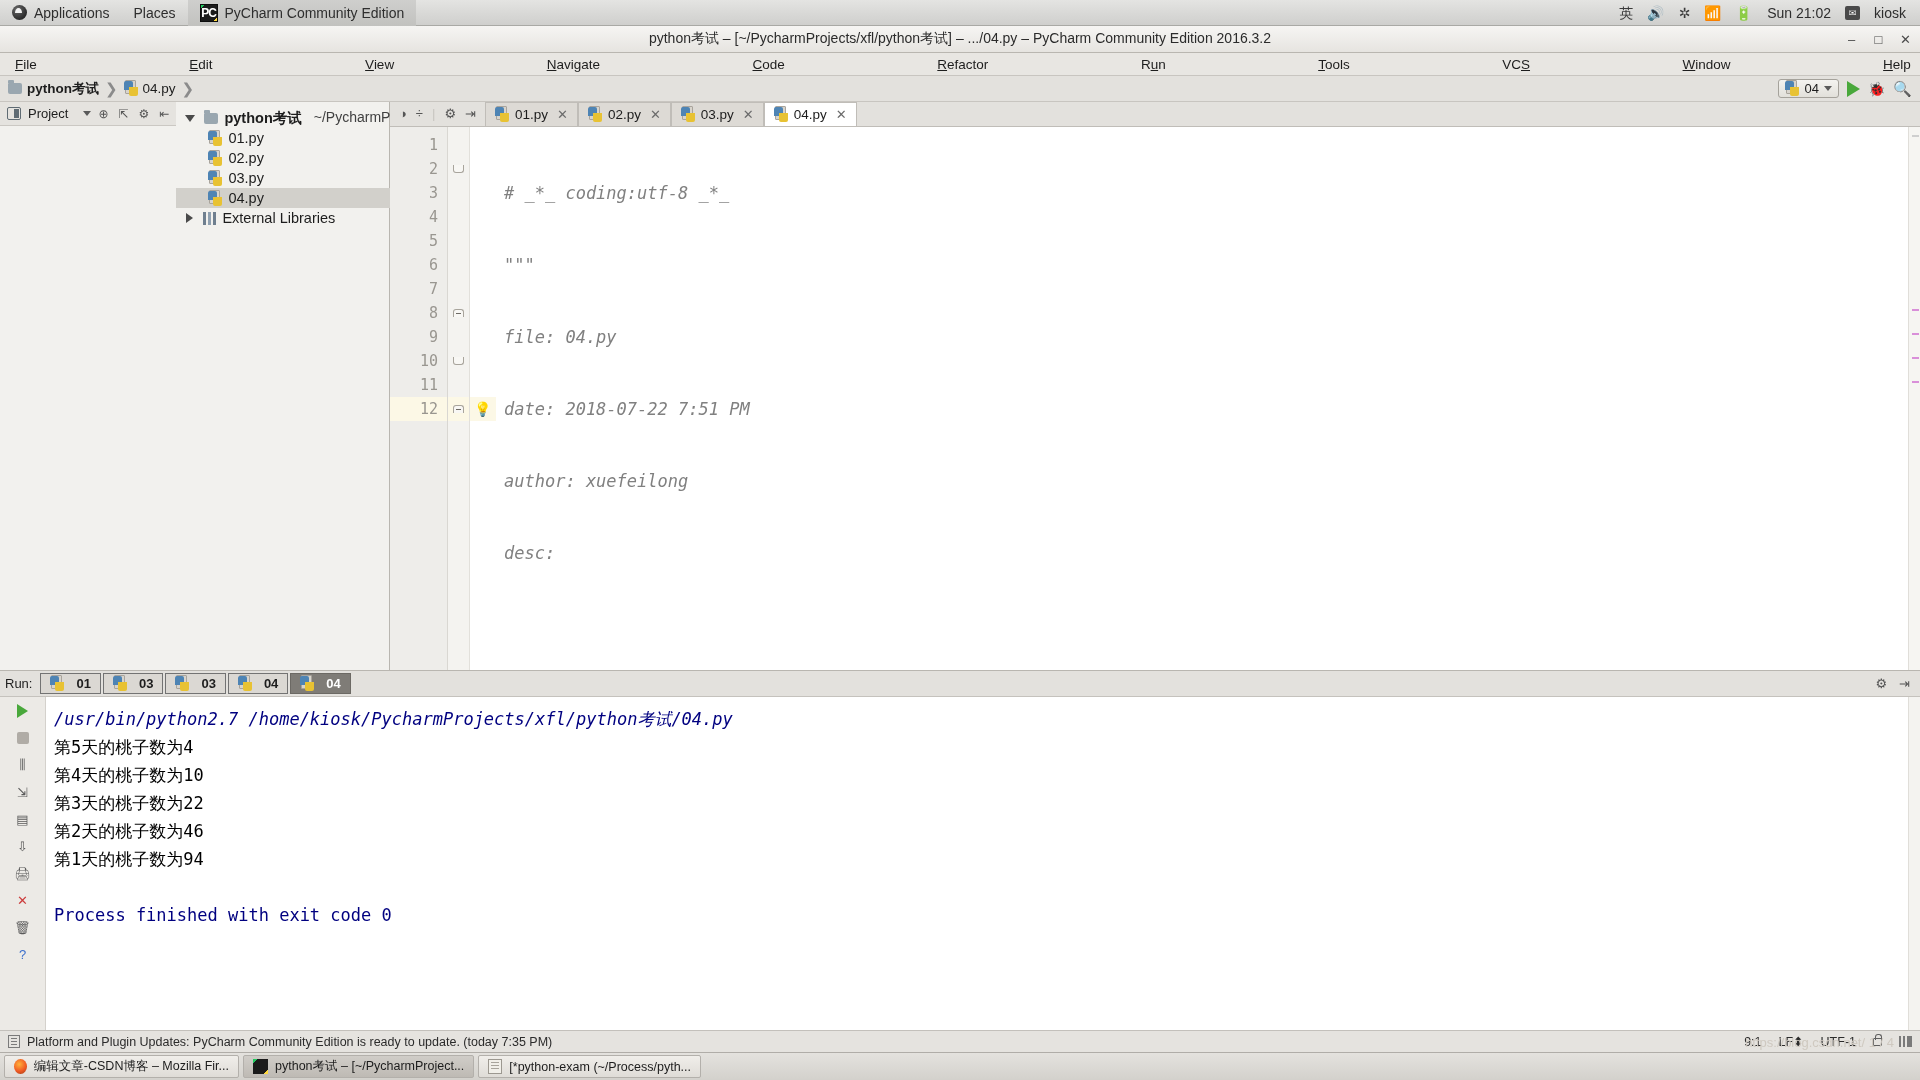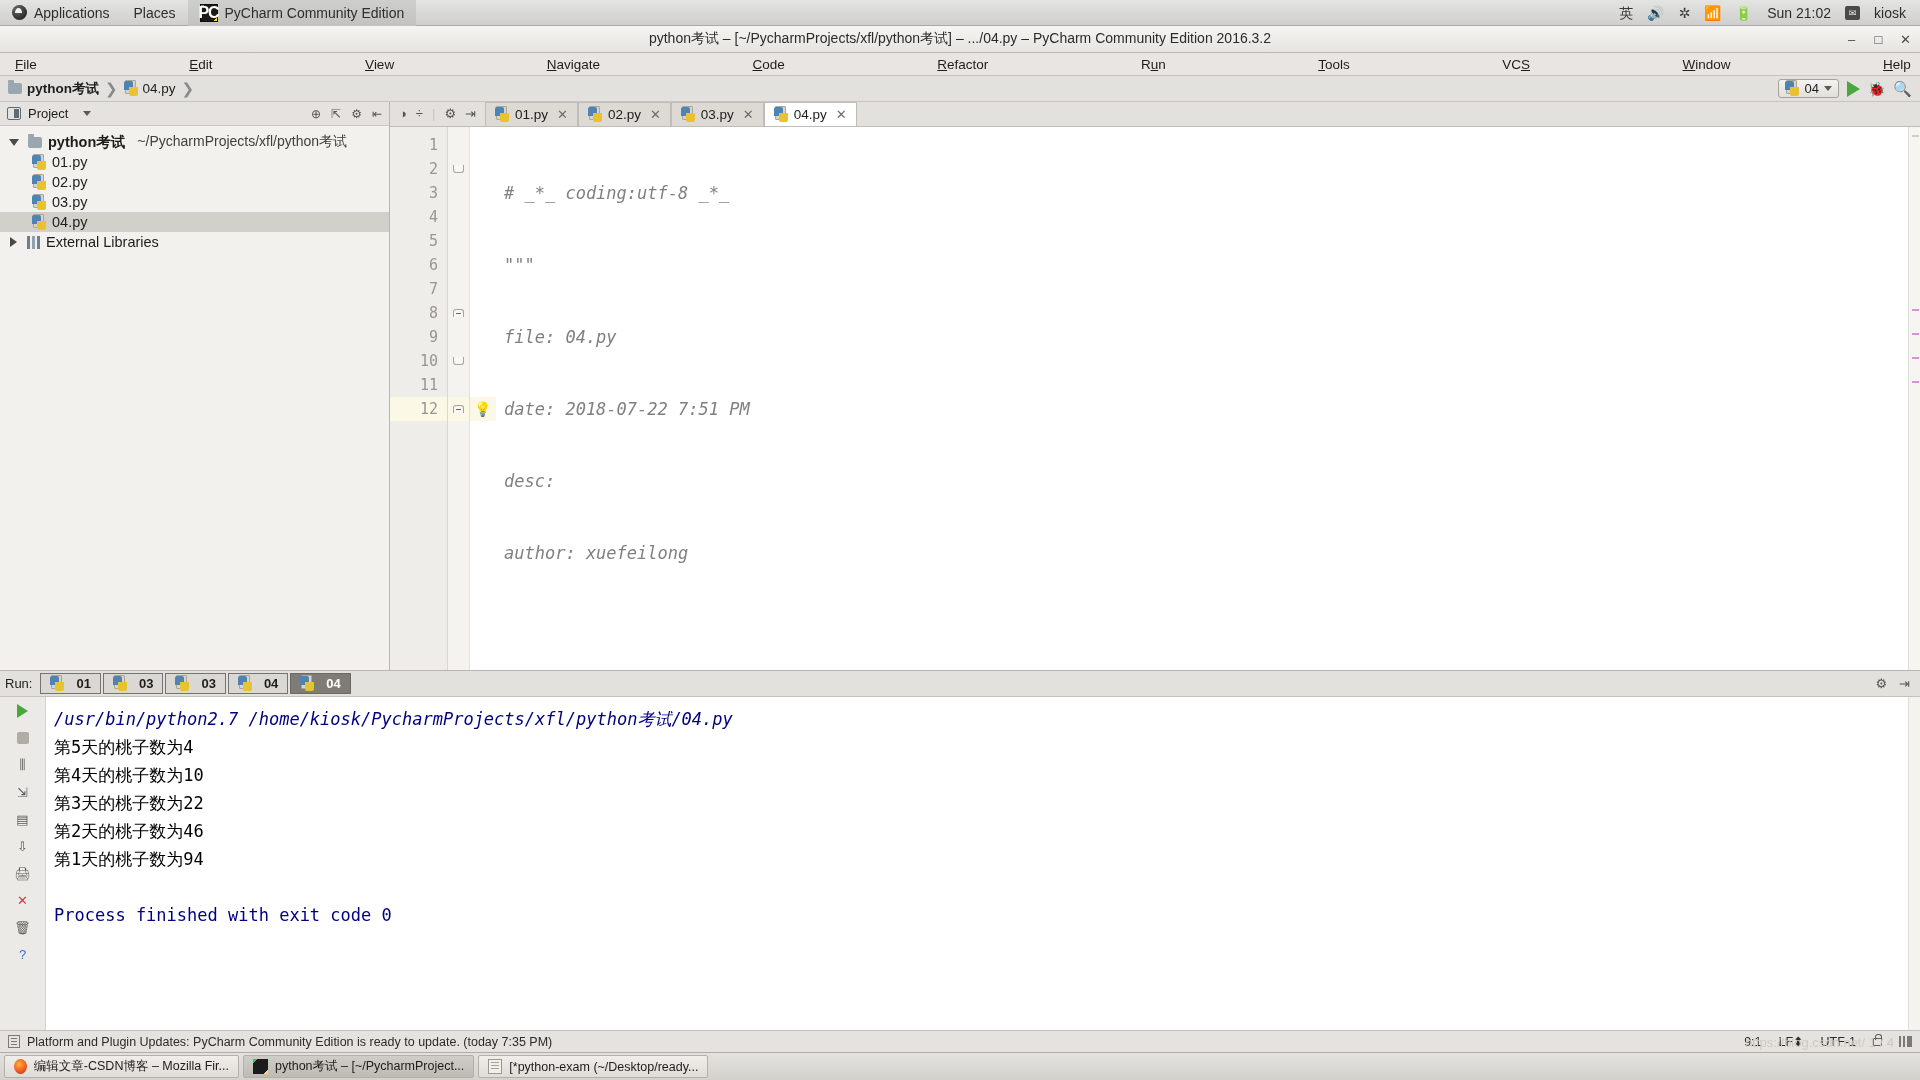--- a/index.html
+++ b/index.html
@@ -30,21 +30,21 @@
   .fedora-dot::after{
     content:""; position:absolute; left:3px; top:3px; width:7px; height:5px;
     border-radius:50% 50% 0 0 / 100% 100% 0 0; background:#f2f2f2;
   }
   .pc-logo {
     width: 18px; height: 18px; background: #1b1b1b; position: relative;
     border: 1px solid #0d0d0d;
     background-image: linear-gradient(135deg,#21c85f 0%, #21c85f 12%, #1b1b1b 12%, #1b1b1b 88%, #ffd83d 88%);
   }
   .pc-logo span {
-    position:absolute; inset:0; color:#fff; font-size:16px; font-weight:bold;
+    position:absolute; inset:0; color:#fff; font-size:12px; font-weight:bold;
     display:flex; align-items:center; justify-content:center; letter-spacing:-1px;
   }
   .gnome-right { margin-left: auto; display: flex; align-items: center; gap: 14px; padding-right: 14px; }
   .tray-ico { font-size: 14px; color: #3a3a3a; line-height: 1; }
   .tray-clock { font-size: 14px; color: #2e2e2e; }
   .kiosk-badge {
     width: 15px; height: 14px; background: #4a4a4a; border-radius: 2px;
     position: relative; color: #fff; font-size: 9px;
     display: flex; align-items: center; justify-content: center;
   }
@@ -95,21 +95,21 @@
     border: 1px solid #a5a29b; border-radius: 3px;
     background: linear-gradient(to bottom,#f4f3f0,#e2e0da); font-size: 13px;
   }
   .tri-down { width:0;height:0;border-left:4px solid transparent;border-right:4px solid transparent;border-top:5px solid #5a5a5a; }
   .run-play { width:0;height:0;border-top:8px solid transparent;border-bottom:8px solid transparent;border-left:13px solid #49a83b; }
   .bug-ico { font-size: 14px; color: #49a83b; }
   .search-ico { font-size: 15px; color: #4a4a4a; }
 
   
   .main { flex: 1; display: flex; min-height: 0; }
-  .sidebar { width: 390px; background: #f2f1ee; border-right: 1px solid #b9b6b0; display: flex; flex-direction: column; }
+  .sidebar { width: 390px; background: #f2f1ee; border-right: 1px solid #b9b6b0; display: flex; flex-direction: row; }
   .sb-header {
     height: 24px; display: flex; align-items: center; gap: 7px; padding: 0 7px;
     background: #e5e3df; border-bottom: 1px solid #cbc8c3; font-size: 13px; color: #1d1d1d;
   }
   .sb-header .sb-icons { margin-left: auto; display: flex; gap: 10px; color: #555; font-size: 12px; align-items:center;}
   .proj-ico { width: 14px; height: 13px; border: 1.5px solid #5f6b73; border-radius: 2px; position: relative; }
   .proj-ico::after{content:"";position:absolute;right:1px;top:1px;width:5px;height:9px;background:#5f6b73;}
   .tree { padding-top: 6px; font-size: 14.5px; color: #1d1d1d; }
   .tree-row { display: flex; align-items: center; height: 20px; padding-left: 6px; gap: 6px; white-space: nowrap; }
   .tree-row.sel { background: #d2d0cb; }
@@ -457,22 +457,22 @@
             <div style="height:24px;background:#fcf8e6;display:flex;align-items:center;justify-content:center">
               <span class="bulb">💡</span>
             </div>
           </div>
 
           <div class="code">
             <div class="line"><span class="doc"># _*_ coding:utf-8 _*_</span></div>
             <div class="line"><span class="doc">"""</span></div>
             <div class="line"><span class="doc">file: 04.py</span></div>
             <div class="line"><span class="doc">date: 2018-07-22 7:51 PM</span></div>
+            <div class="line"><span class="doc">author: xuefeilong</span></div>
             <div class="line"><span class="doc">desc:</span></div>
-            <div class="line"><span class="doc">author: xuefeilong</span></div>
             <div class="line"><span class="doc"></span></div>
             
             
             
             
             
           </div>
 
           <div class="marker-gutter">
             <div class="mk" style="top:8px;background:#cfcfcf;"></div>
@@ -583,18 +583,18 @@
     <div class="task">
       <span class="ff-ico"></span>
       <span>编辑文章-CSDN博客 – Mozilla Fir...</span>
     </div>
     <div class="task active">
       <span class="pc-ico-sm"></span>
       <span>python考试 – [~/PycharmProject...</span>
     </div>
     <div class="task">
       <span class="pad-ico"></span>
-      <span>[*python-exam (~/Desktop/ready...</span>
+      <span>[*python-exam (~/Process/pyth...</span>
     </div>
   </div>
 
   <div class="watermark">https://blog.csdn.net/ 1 / 4</div>
 </div>
 
 </body></html>

